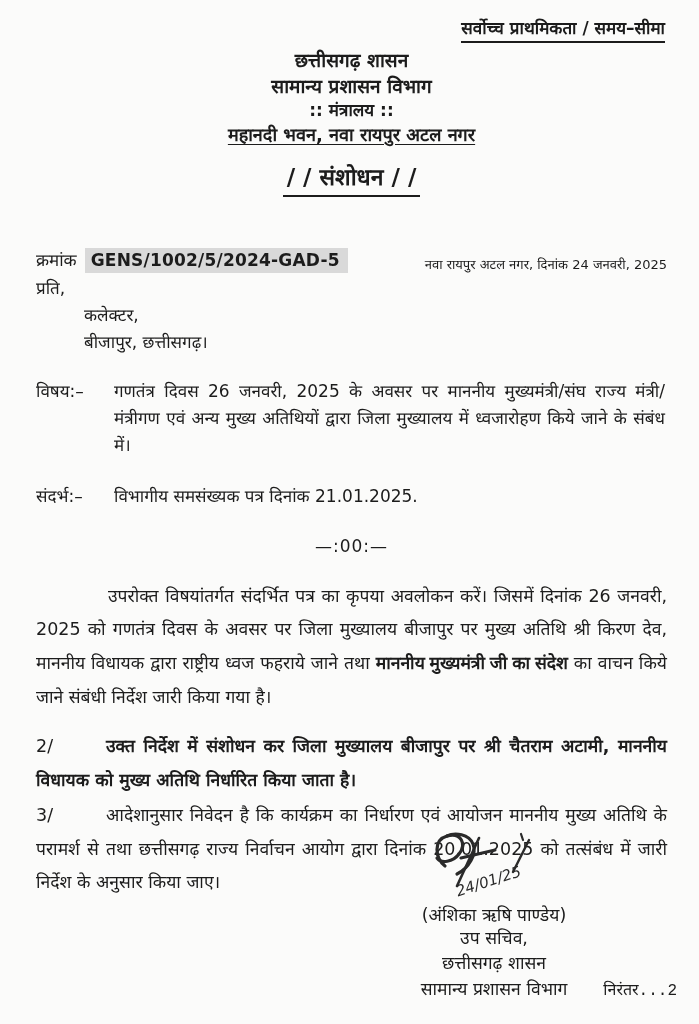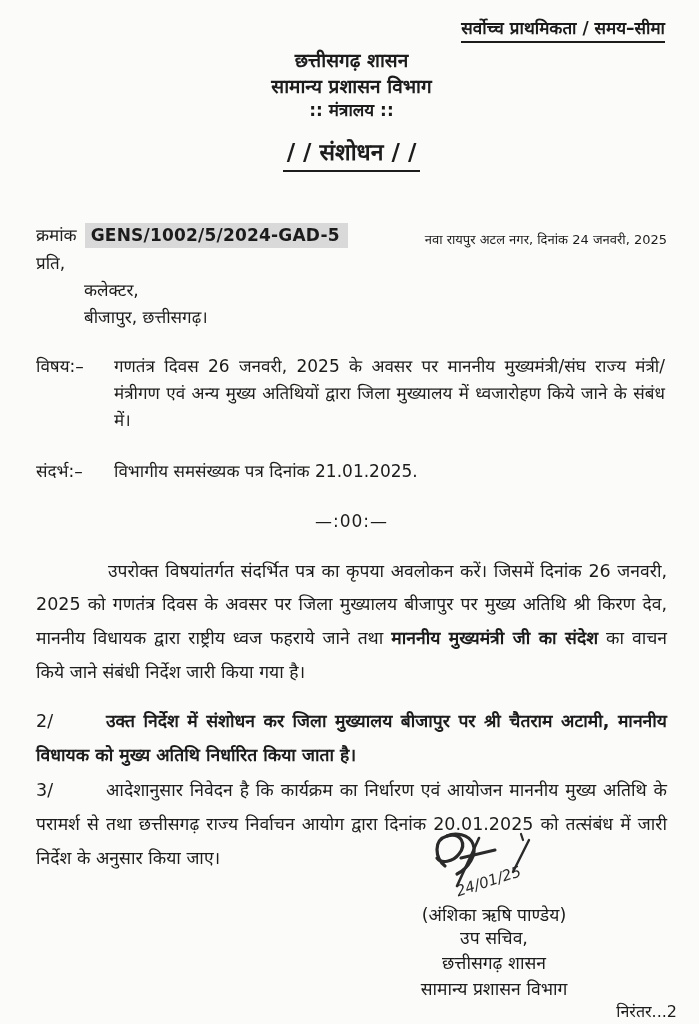--- a/index.html
+++ b/index.html
@@ -90,53 +90,55 @@
     font-size: 17.5px;
     line-height: 1.92;
     text-align: justify;
     margin: 0;
   }
   .para.p1 { margin-top: 24px; text-indent: 72px; }
   .para.p2 { margin-top: 16px; font-weight: bold; }
   .para.p3 { margin-top: 2px; }
   .para .pnum { font-weight: normal; display: inline-block; min-width: 70px; }
   .para.p2 .pnum { font-weight: normal; }
-  .bold { font-weight: bold; }
+  .bold { font-weight: bold; font-family: Liberation Serif, serif; }
   
   .sig-block {
     position: absolute;
     right: 40px;
     top: 828px;
     width: 330px;
     text-align: center;
   }
   .sig-scribble { height: 78px; position: relative; }
   .sig-scribble svg { position: absolute; left: 88px; top: 0; }
   .sig-name { font-size: 17.5px; font-weight: 500; margin-top: -4px; }
   .sig-line { font-size: 17.5px; line-height: 1.45; }
   .continuation {
     position: absolute;
     right: 22px;
-    top: 1000px;
+    top: 978px;
     font-size: 16px;
+    font-family: Liberation Mono, monospace;
   }
 </style>
 </head>
 <body>
 
 <div class="page">
 
   <div class="priority">
     <span>सर्वोच्च प्राथमिकता / समय–सीमा</span>
   </div>
 
   <div class="letterhead">
     <div class="lh1">छत्तीसगढ़ शासन</div>
     <div class="lh2">सामान्य प्रशासन विभाग</div>
     <div class="lh3">:: मंत्रालय ::</div>
+    <div class="lh4">महानदी भवन, नवा रायपुर अटल नगर</div>
   </div>
 
   <div class="doc-title">
     <span>/ / संशोधन / /</span>
   </div>
 
   <div class="ref-row">
     <div class="ref-left">
       <span>क्रमांक</span>
       <span class="ref-number">GENS/1002/5/2024-GAD-5</span>

